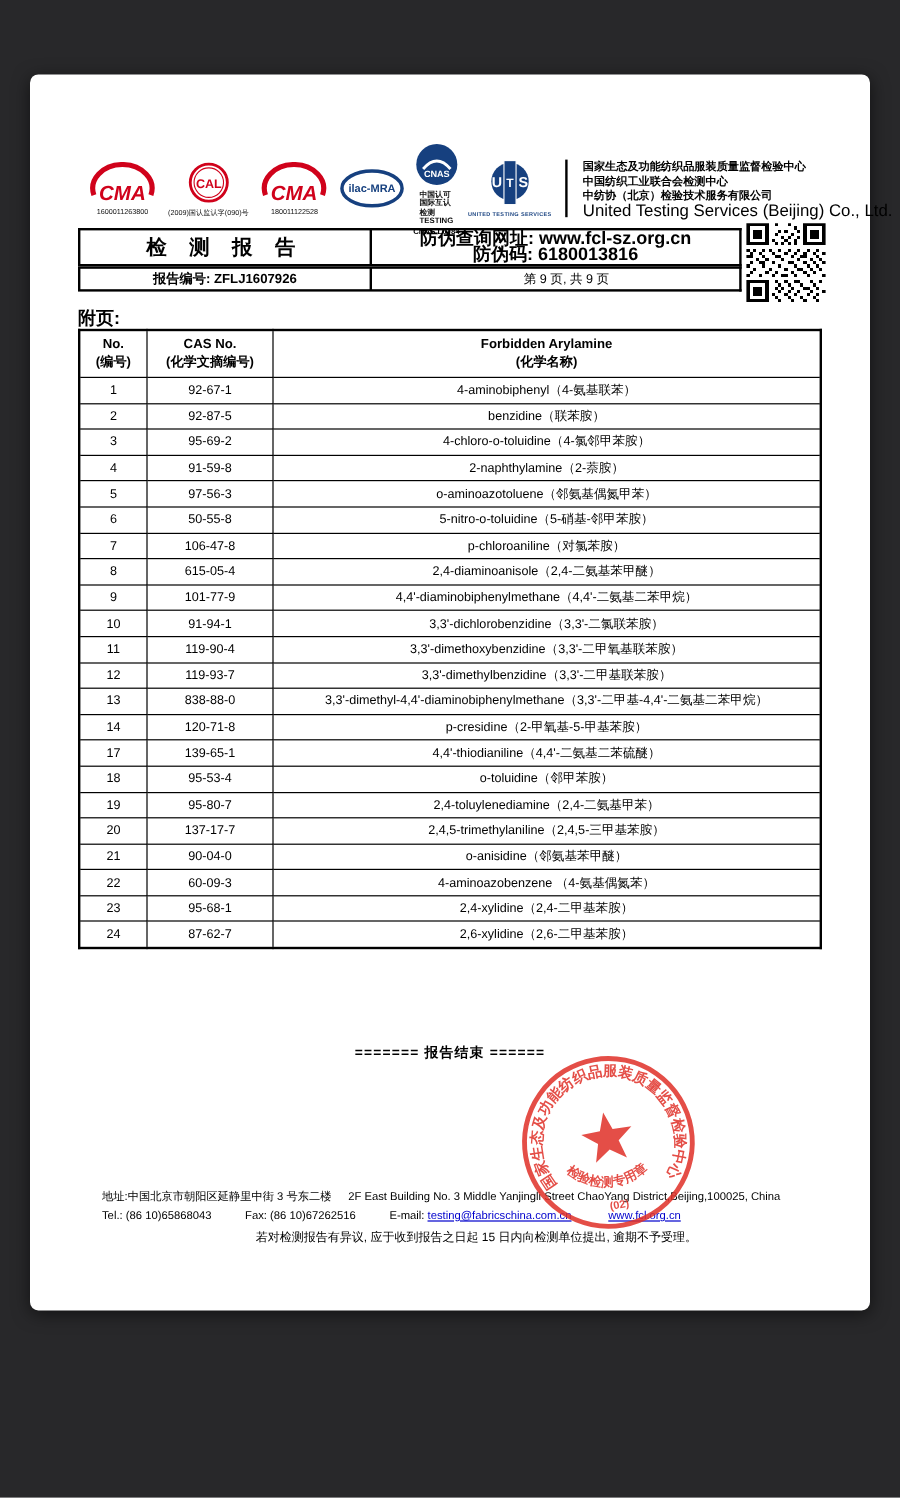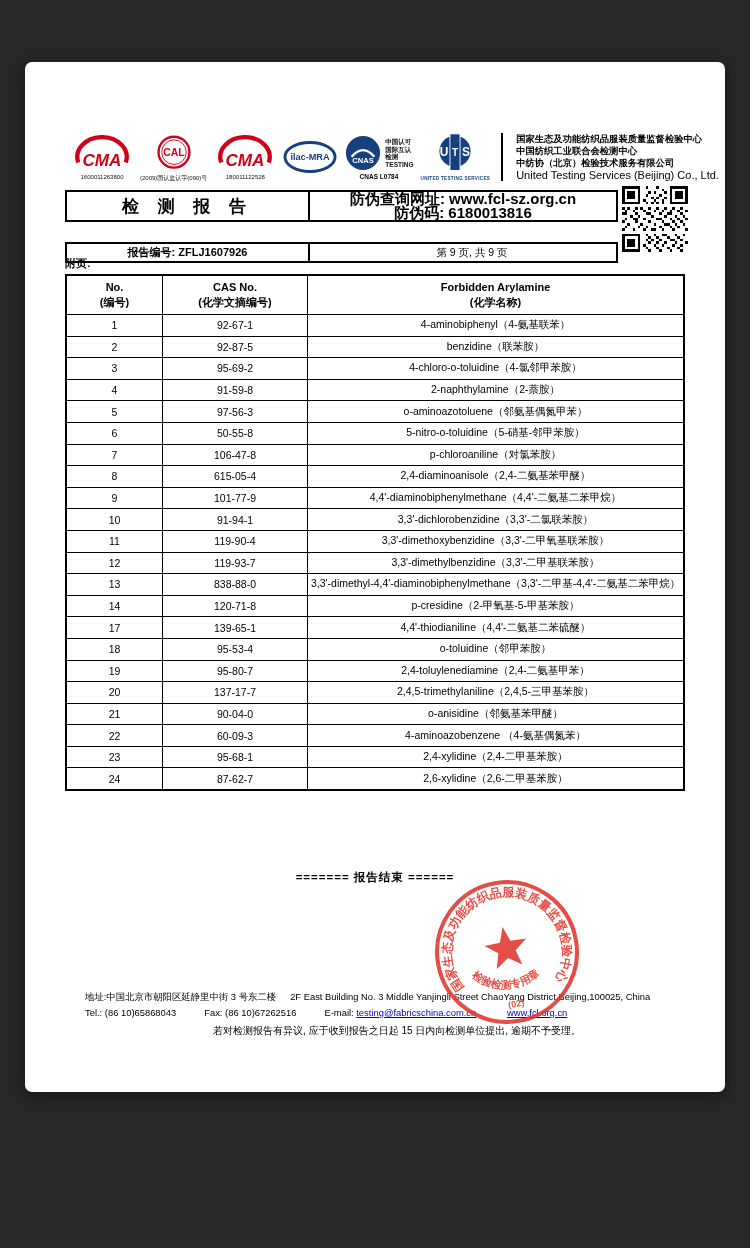--- a/index.html
+++ b/index.html
@@ -12,43 +12,43 @@
   .page{
     position:absolute;left:25px;top:62px;width:700px;height:1030px;
     background:#ffffff;border-radius:7px;
     box-shadow:0 3px 14px rgba(0,0,0,.55);
   }
   
   .header-row{position:absolute;left:46px;top:66px;width:616px;height:58px;display:flex;align-items:center;gap:7px;}
   .logo-col{display:flex;flex-direction:column;align-items:center;line-height:1;}
   .logo-num{font-size:6px;color:#111;margin-top:1px;white-space:nowrap;}
   .cnas-group{display:flex;flex-direction:column;align-items:center;}
-  .cnas-top{display:flex;align-items:center;gap:3px;}
+  .cnas-top{display:flex;align-items:center;gap:3px;flex-direction:column;}
   .cnas-lines{font-size:6.5px;font-weight:bold;color:#111;line-height:7.5px;text-align:left;}
   .cnas-code{font-size:6.5px;font-weight:bold;margin-top:1px;}
   .uts-caption{font-size:4.6px;font-weight:bold;color:#16407f;margin-top:1px;white-space:nowrap;letter-spacing:.3px;}
   .hdr-divider{width:0;border-left:2px solid #000;height:48px;margin:0 6px 0 4px;}
   .org-block{width:186px;line-height:12px;}
   .org-cn{font-size:9.3px;font-weight:bold;color:#000;white-space:nowrap;}
-  .org-en{font-size:11px;color:#000;white-space:nowrap;}
+  .org-en{font-size:14px;color:#000;white-space:nowrap;}
   
   .title-block{position:absolute;left:40px;top:128px;width:553px;}
   .tb-row{display:flex;}
-  .tb-row1{margin-bottom:20px;}
+  .tb-row1{margin-bottom:0;}
   .tb-cell{border:2px solid #000;box-sizing:border-box;display:flex;flex-direction:column;align-items:center;justify-content:center;}
   .tb-title{width:245px;height:32px;font-size:17px;font-weight:bold;letter-spacing:7px;}
   .tb-antifake{flex:1;height:32px;border-left:none;font-size:15px;font-weight:bold;line-height:14px;}
   .tb-reportno{width:245px;height:21px;font-size:11px;font-weight:bold;}
   .tb-pageinfo{flex:1;height:21px;border-left:none;font-size:10.5px;padding-left:18px;}
   .qr{position:absolute;left:597px;top:124px;width:66px;height:66px;}
   
-  .fuye{position:absolute;left:40px;top:194px;font-size:11px;font-weight:bold;}
+  .fuye{position:absolute;left:40px;top:194px;font-size:15px;font-weight:bold;}
   .main-table{position:absolute;left:40px;top:212px;width:620px;border-collapse:collapse;border:2px solid #000;table-layout:fixed;}
   .main-table th,.main-table td{border:1px solid #000;text-align:center;vertical-align:middle;}
-  .main-table th{font-size:11px;font-weight:bold;line-height:15px;padding:4px 20px;}
+  .main-table th{font-size:11px;font-weight:bold;line-height:15px;padding:4px 0;}
   .main-table td{font-size:10.5px;height:20.6px;padding:0 3px;white-space:nowrap;overflow:hidden;}
   .col-no{width:55px;}
   .col-cas{width:104px;}
   .end-line{position:absolute;left:0;top:808px;width:700px;text-align:center;font-size:11.5px;font-weight:bold;letter-spacing:1px;}
   
   .stamp{position:absolute;left:406px;top:814px;width:152px;height:152px;z-index:5;transform:rotate(-10deg);opacity:.85;pointer-events:none;}
   
   .footer{position:absolute;left:60px;top:927px;width:586px;font-size:9.4px;line-height:16px;color:#000;z-index:1;}
   .footer .gap{display:inline-block;width:14px;}
   .link{color:#0000cc;text-decoration:underline;}

